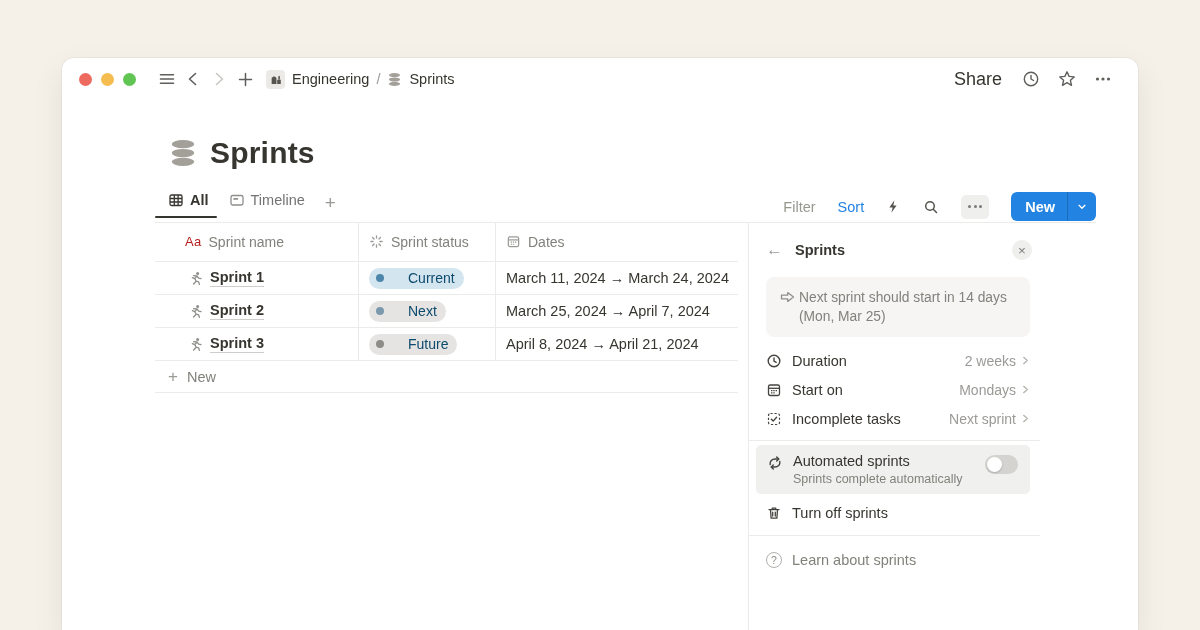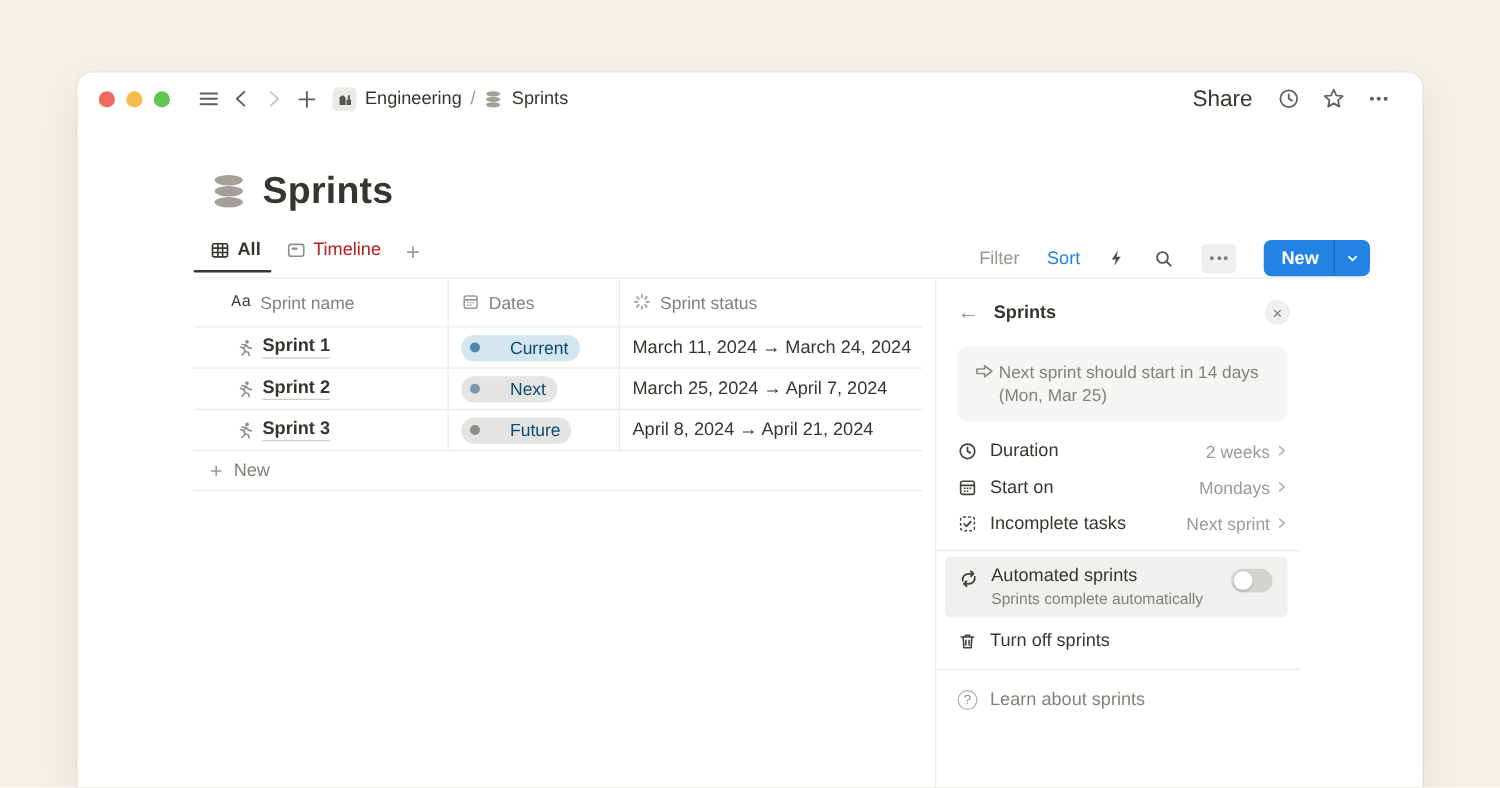--- a/index.html
+++ b/index.html
@@ -33,21 +33,21 @@
 
   
   .page-title-row { position:absolute; top:78px; left:106px; display:flex; align-items:center; gap:12px; }
   .page-title { font-size:30px; font-weight:700; letter-spacing:.2px; }
 
   
   .views-row { position:absolute; top:134px; left:106px; right:42px; height:30px; display:flex; align-items:flex-start; }
   .tab { display:flex; align-items:center; gap:6px; font-size:14.5px; margin-right:20px; padding-bottom:8px; position:relative; cursor:pointer; }
   .tab.active { font-weight:600; }
   .tab.active::after { content:""; position:absolute; left:-13px; right:-8px; bottom:-2px; height:2px; background:#37352f; border-radius:1px; }
-  .tab.inactive { color:#b91c1c; }
+  .tab.inactive { color:#737373; }
   .add-view { color:#9b9a97; font-size:19px; padding-bottom:8px; cursor:pointer; }
   .toolbar { margin-left:auto; display:flex; align-items:center; gap:22px; padding-bottom:6px; }
   .tool-text { font-size:14.5px; cursor:pointer; }
   .tool-text.filter { color:#98978f; }
   .tool-text.sort { color:var(--accent-blue,#2383e2); }
   .tool-icon { color:#55534e; cursor:pointer; display:flex; }
   .dots-btn { background:#efefed; border-radius:5px; width:28px; height:24px; display:flex; align-items:center; justify-content:center; gap:2.5px; cursor:pointer; }
   .dots-btn i { width:3px; height:3px; border-radius:50%; background:#7c7b78; }
   .new-btn { background:var(--accent-blue,#2383e2); color:#fff; border-radius:6px; height:29px; display:flex; align-items:center; font-size:14.5px; font-weight:600; cursor:pointer; overflow:hidden; }
   .new-btn .lbl { padding:0 12px 0 14px; }
@@ -57,21 +57,21 @@
 
   
   .table { position:absolute; left:93px; top:164px; width:583px; }
   .tr { display:grid; grid-template-columns:203px 137px 243px; }
   .th { height:40px; display:flex; align-items:center; gap:7px; font-size:14px; color:#82827c; border-bottom:1px solid var(--divider,#ebebea); cursor:pointer; }
   .td { height:33px; display:flex; align-items:center; border-bottom:1px solid var(--divider,#ebebea); font-size:14.5px; cursor:pointer; }
   .c2 { border-left:1px solid var(--divider,#ebebea); padding-left:10px; }
   .c3 { border-left:1px solid var(--divider,#ebebea); padding-left:10px; }
   .c1.th { padding-left:30px; }
   .c1.td { padding-left:33px; gap:8px; }
-  .aa { font-size:13px; letter-spacing:.3px; color:#404040;font-family:Liberation Mono, monospace; }
+  .aa { font-size:13px; letter-spacing:.3px; color:#b91c1c; }
   .row-name { font-weight:600; border-bottom:1px solid #cfcdc9; padding-bottom:1px; }
   .pill { display:inline-flex; align-items:center; gap:24px; height:21px; border-radius:11px; padding:0 9px 0 7px; font-size:14px; color:#0c4a6e; }
   .pill .dot { width:8px; height:8px; border-radius:50%; }
   .pill.blue { background:var(--pill-blue-bg,#d3e5ef); } .pill.blue .dot { background:var(--pill-blue-dot,#4e86ab); }
   .pill.gray { background:var(--pill-gray-bg,#e5e4e2); }
   .pill.gray .dot.bluish { background:var(--pill-next-dot,#7b98ac); }
   .pill.gray .dot.grayish { background:var(--pill-future-dot,#8d8c88); }
   .new-row { height:32px; display:flex; align-items:center; gap:9px; color:#82827c; font-size:14.5px; border-bottom:1px solid var(--divider,#ebebea); padding-left:13px; cursor:pointer; }
   .new-row .plus { font-size:17px; color:#9b9a97; }
   .calc-row { width:203px; height:34px; display:flex; align-items:center; justify-content:flex-end; gap:4px; color:#9b9a97; font-size:14px; padding-right:4px; cursor:pointer; }
@@ -232,37 +232,37 @@
     </div>
   </div>
   <div class="main-divider"></div>
 
   <div class="table">
     <div class="tr">
       <div class="th c1">
         <span class="aa">Aa</span>
         <span>Sprint name</span>
       </div>
+      <div class="th c2">
+        <span>
+          <svg width="15" height="15" viewBox="0 0 16 16" stroke="#9b9a97" stroke-width="1.4" stroke-linecap="round">
+              <path d="M8 2v2.3M12.2 3.8l-1.6 1.6M14 8h-2.3M12.2 12.2l-1.6-1.6M8 14v-2.3M3.8 12.2l1.6-1.6M2 8h2.3M3.8 3.8l1.6 1.6"></path>
+            </svg>
+        </span>
+        <span>Sprint status</span>
+      </div>
       <div class="th c3">
         <span>
           <svg width="15" height="15" viewBox="0 0 16 16" fill="none" stroke="#9b9a97" stroke-width="1.3">
               <rect x="2.5" y="3" width="11" height="10.5" rx="1.8"></rect>
               <path d="M2.5 6.3h11"></path>
               <path d="M5 8.6h1.4M7.3 8.6h1.4M9.6 8.6h1.4M5 10.9h1.4M7.3 10.9h1.4" stroke-width="1.2"></path>
             </svg>
         </span>
         <span>Dates</span>
-      </div>
-      <div class="th c2">
-        <span>
-          <svg width="15" height="15" viewBox="0 0 16 16" stroke="#9b9a97" stroke-width="1.4" stroke-linecap="round">
-              <path d="M8 2v2.3M12.2 3.8l-1.6 1.6M14 8h-2.3M12.2 12.2l-1.6-1.6M8 14v-2.3M3.8 12.2l1.6-1.6M2 8h2.3M3.8 3.8l1.6 1.6"></path>
-            </svg>
-        </span>
-        <span>Sprint status</span>
       </div>
     </div>
 
     <div class="tr">
       <div class="td c1">
         <span>
           <svg width="14" height="14" viewBox="0 0 14 14" fill="none" stroke="#8f8e8a" stroke-width="1.3" stroke-linecap="round" stroke-linejoin="round">
               <circle cx="9.6" cy="2.4" r="1.5" fill="#8f8e8a" stroke="none"></circle>
               <path d="M9 5L6.8 7.6l1.4 2.6-2.6 2.8M6.8 7.6L4.4 6.6M9 5l1.7 2.1 2.3.6M8.2 10.2l2.4.6.8 2.6M9 5l-3.4-.4"></path>
             </svg>

